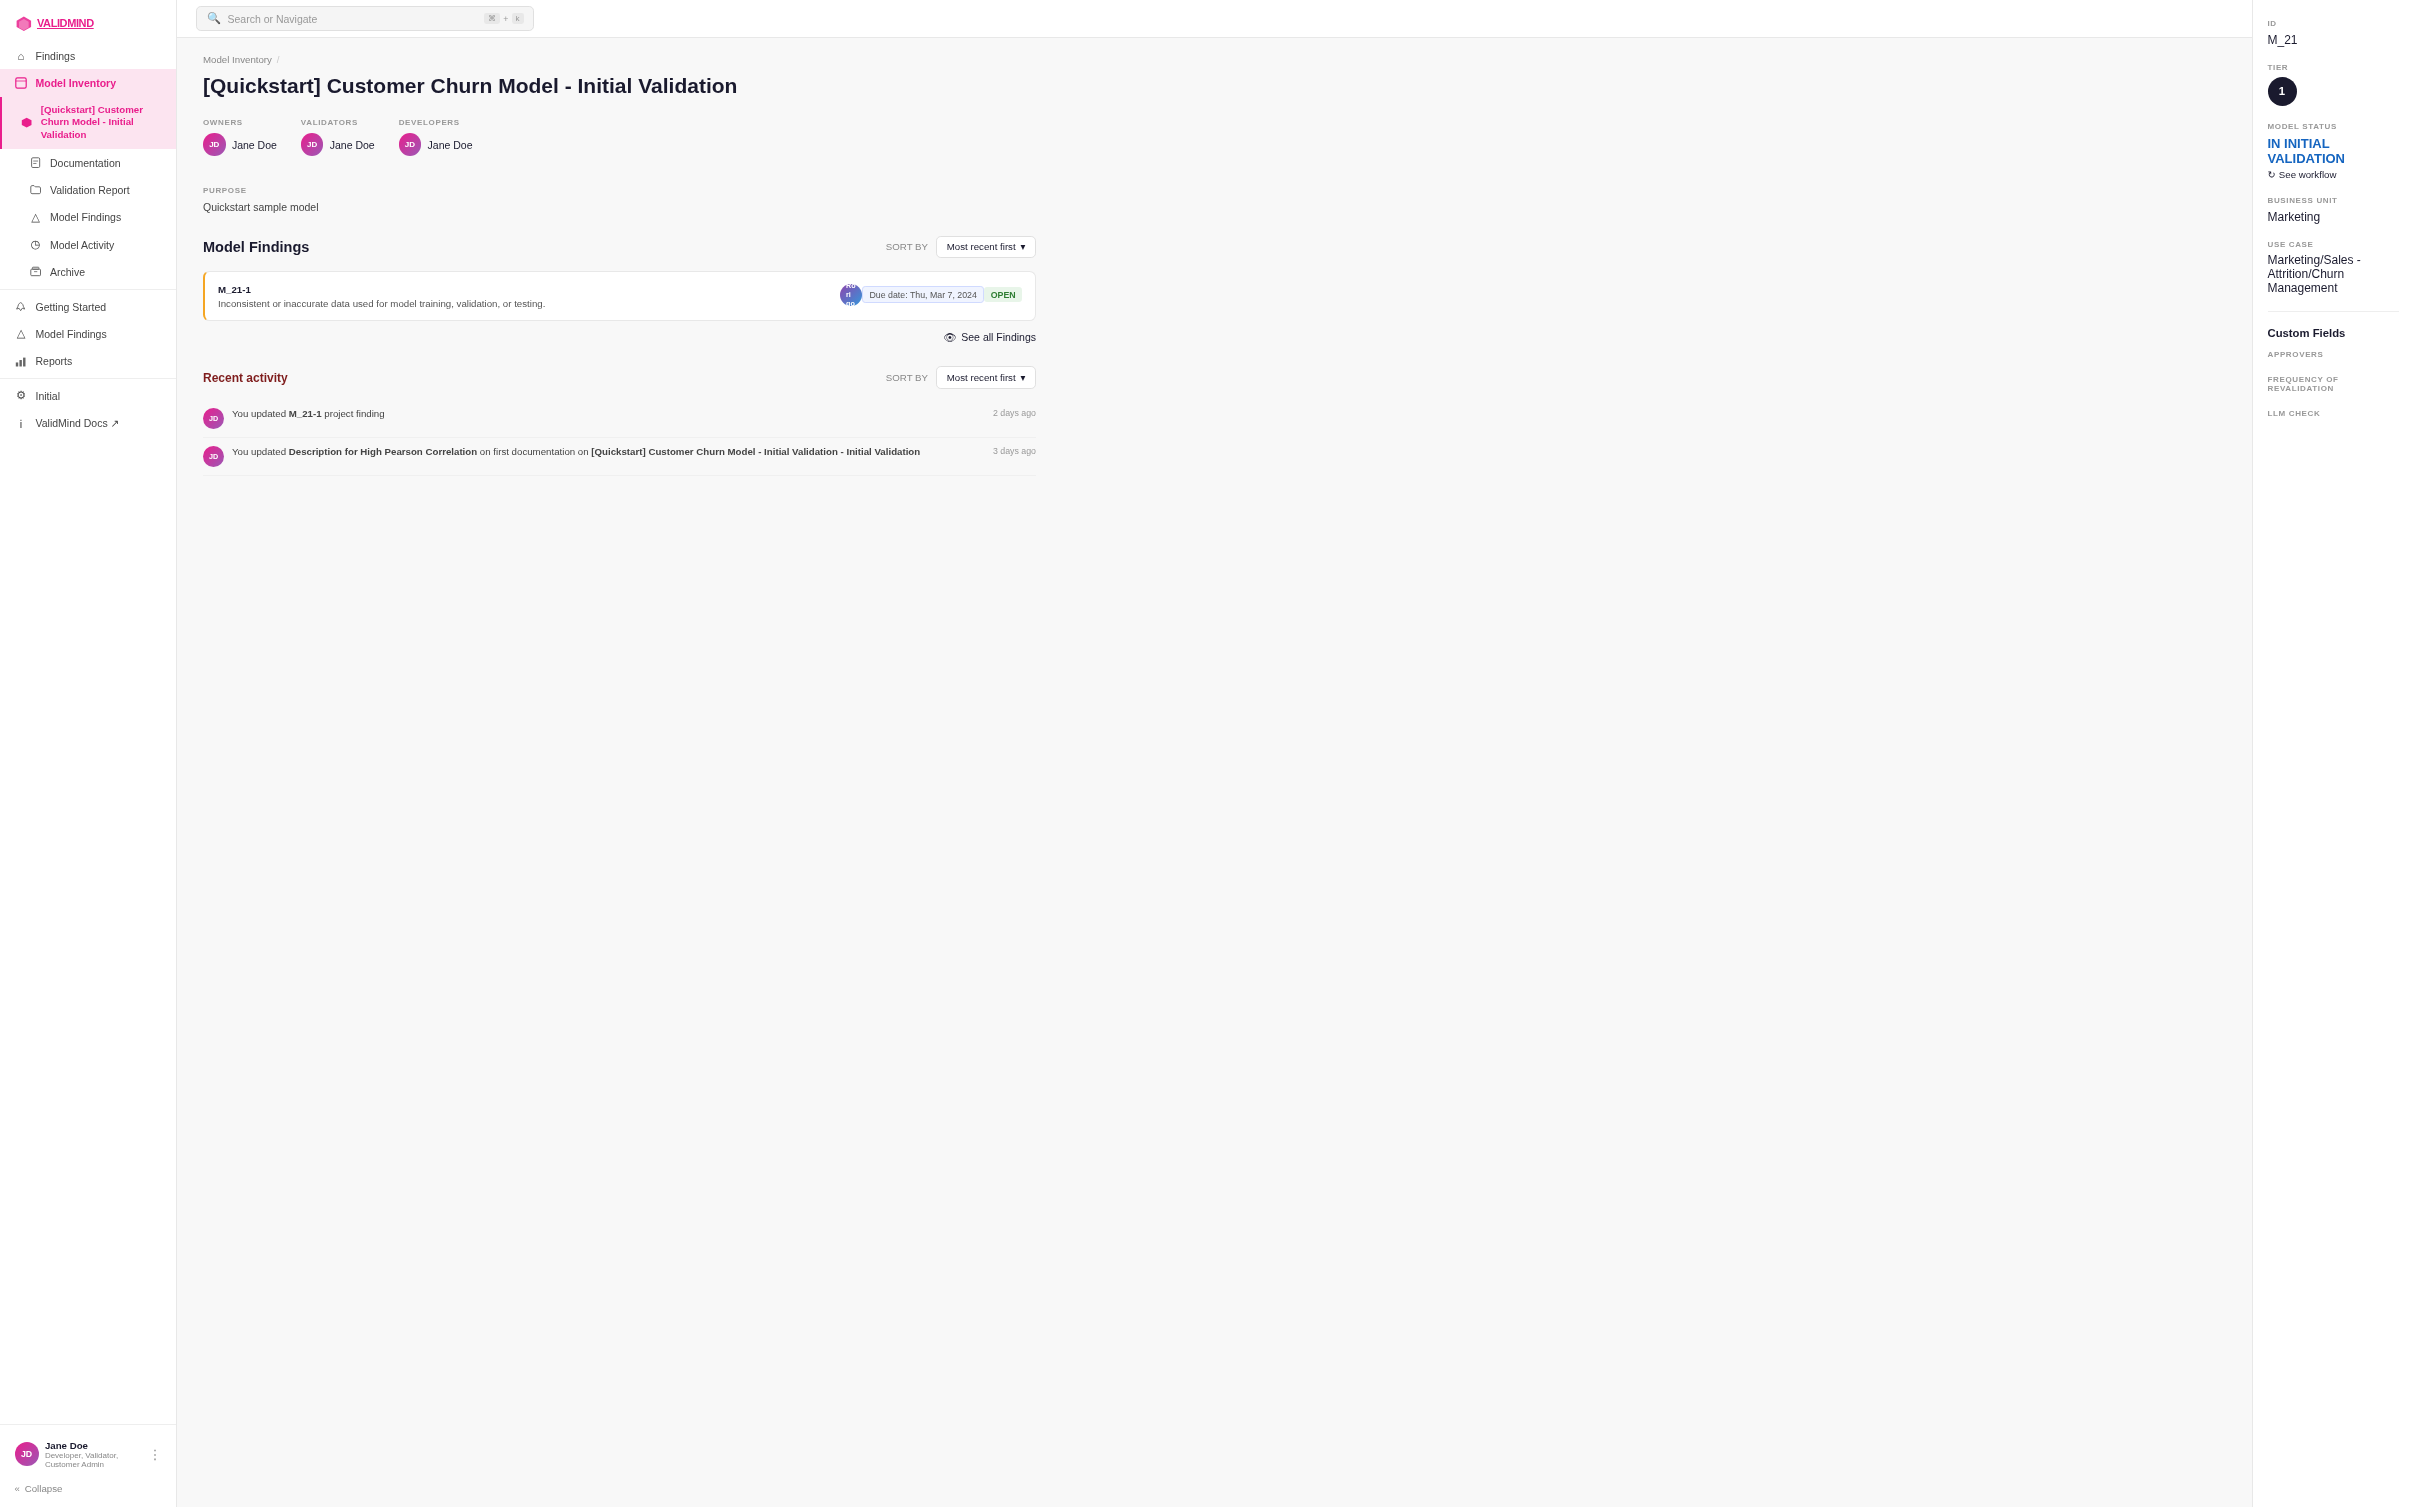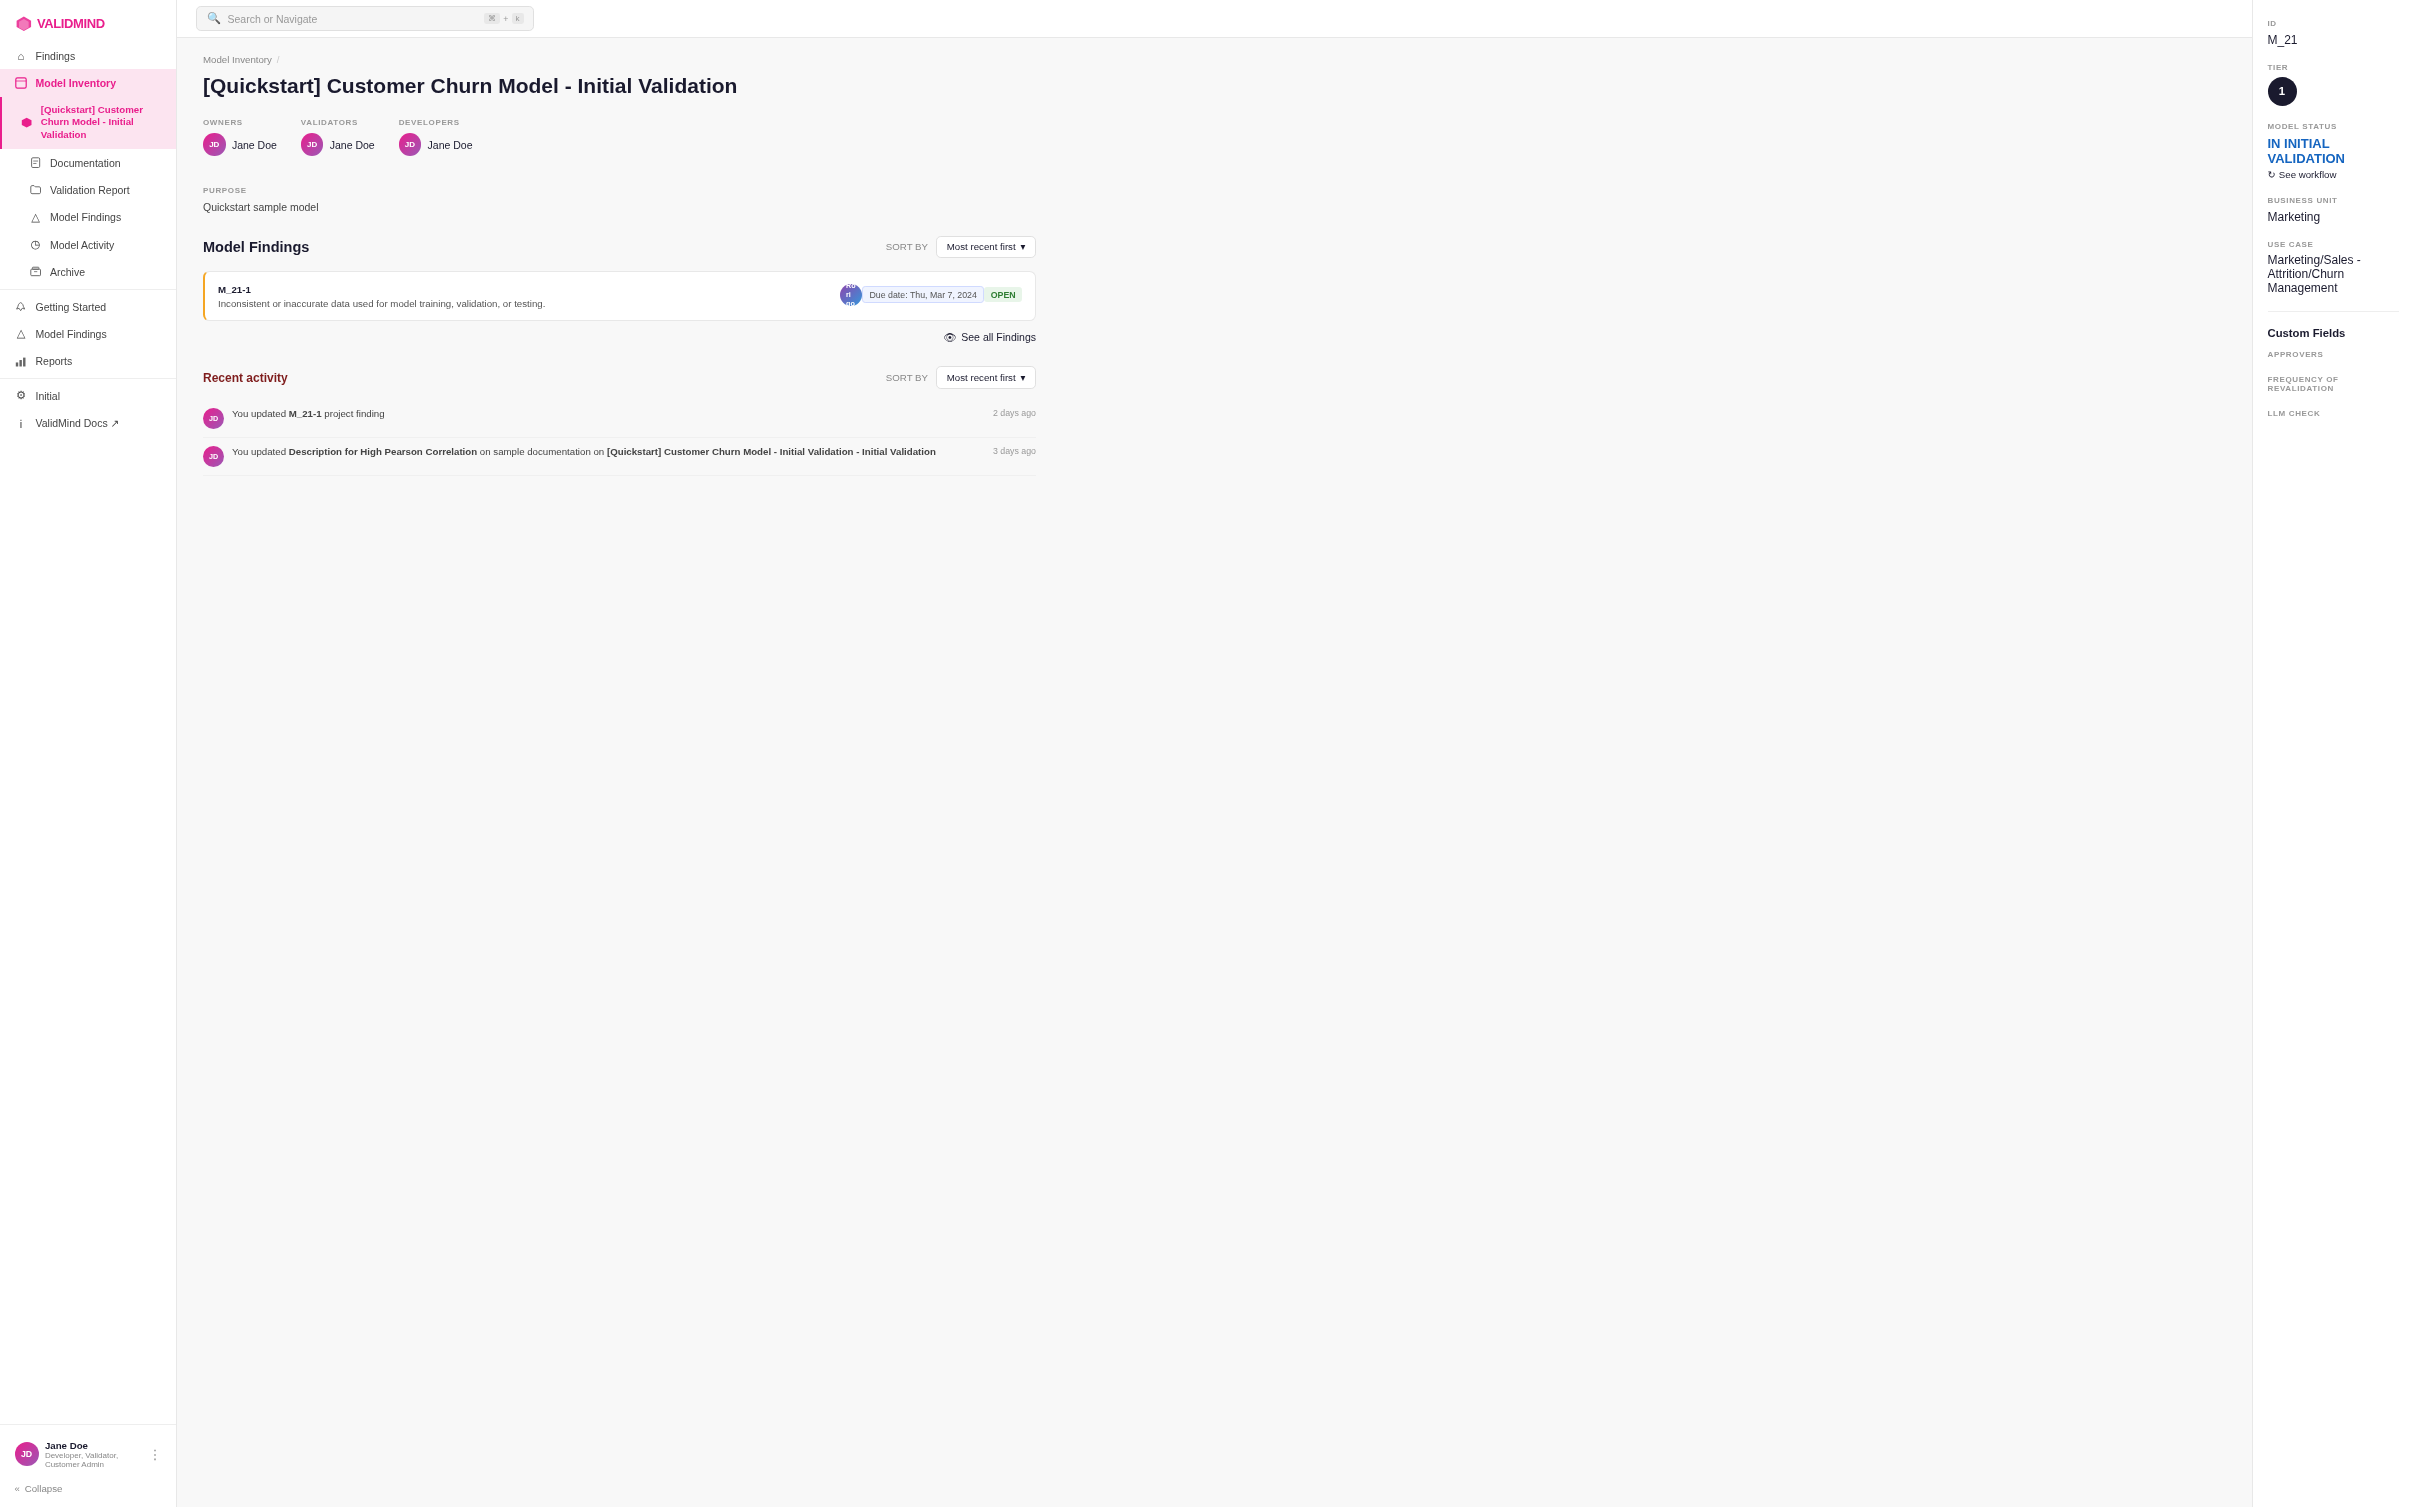--- a/index.html
+++ b/index.html
@@ -15,24 +15,25 @@
       flex-direction: column;
       height: 100vh;
       overflow-y: auto;
     }
     .logo-area {
       padding: 14.5px 14.5px 9.7px;
       display: flex;
       align-items: center;
     }
     .logo-text {
-      font-size: 13px;
+      font-size: 11px;
       font-weight: 800;
       color: #e91e8c;
       letter-spacing: -0.4px;
+      text-decoration: underline;
     }
     .logo-text span { color: #1a1a2e; font-weight: 800; }
     .logo-icon {
       width: 17.7px; height: 17.7px;
       margin-right: 4.8px;
       color: #e91e8c;
     }
     .nav-section { flex: 1; }
     .nav-item {
       display: flex; align-items: center; gap: 8px;
@@ -540,21 +541,21 @@
         <div class="avatar" style="width:21px;height:21px;font-size:7.2px;flex-shrink:0;">JD</div>
         <div>
           <span>You updated </span><span class="bold">M_21-1</span><span> project finding</span>
         </div>
         <span class="activity-time">2 days ago</span>
       </div>
 
       <div class="activity-item">
         <div class="avatar" style="width:21px;height:21px;font-size:7.2px;flex-shrink:0;">JD</div>
         <div>
-          <span>You updated </span><span class="bold">Description for High Pearson Correlation</span><span> on sample documentation on </span><span class="bold">[Quickstart] Customer Churn Model - Initial Validation - Initial Validation</span>
+          <span>You updated </span><span class="bold">Description for High Pearson Correlation</span><span> on first documentation on </span><span class="bold">[Quickstart] Customer Churn Model - Initial Validation - Initial Validation</span>
         </div>
         <span class="activity-time">3 days ago</span>
       </div>
     </div>
   </div>
 
   <div class="right-panel">
     <div class="rp-field">
       <div class="rp-label">ID</div>
       <div class="rp-value">M_21</div>

